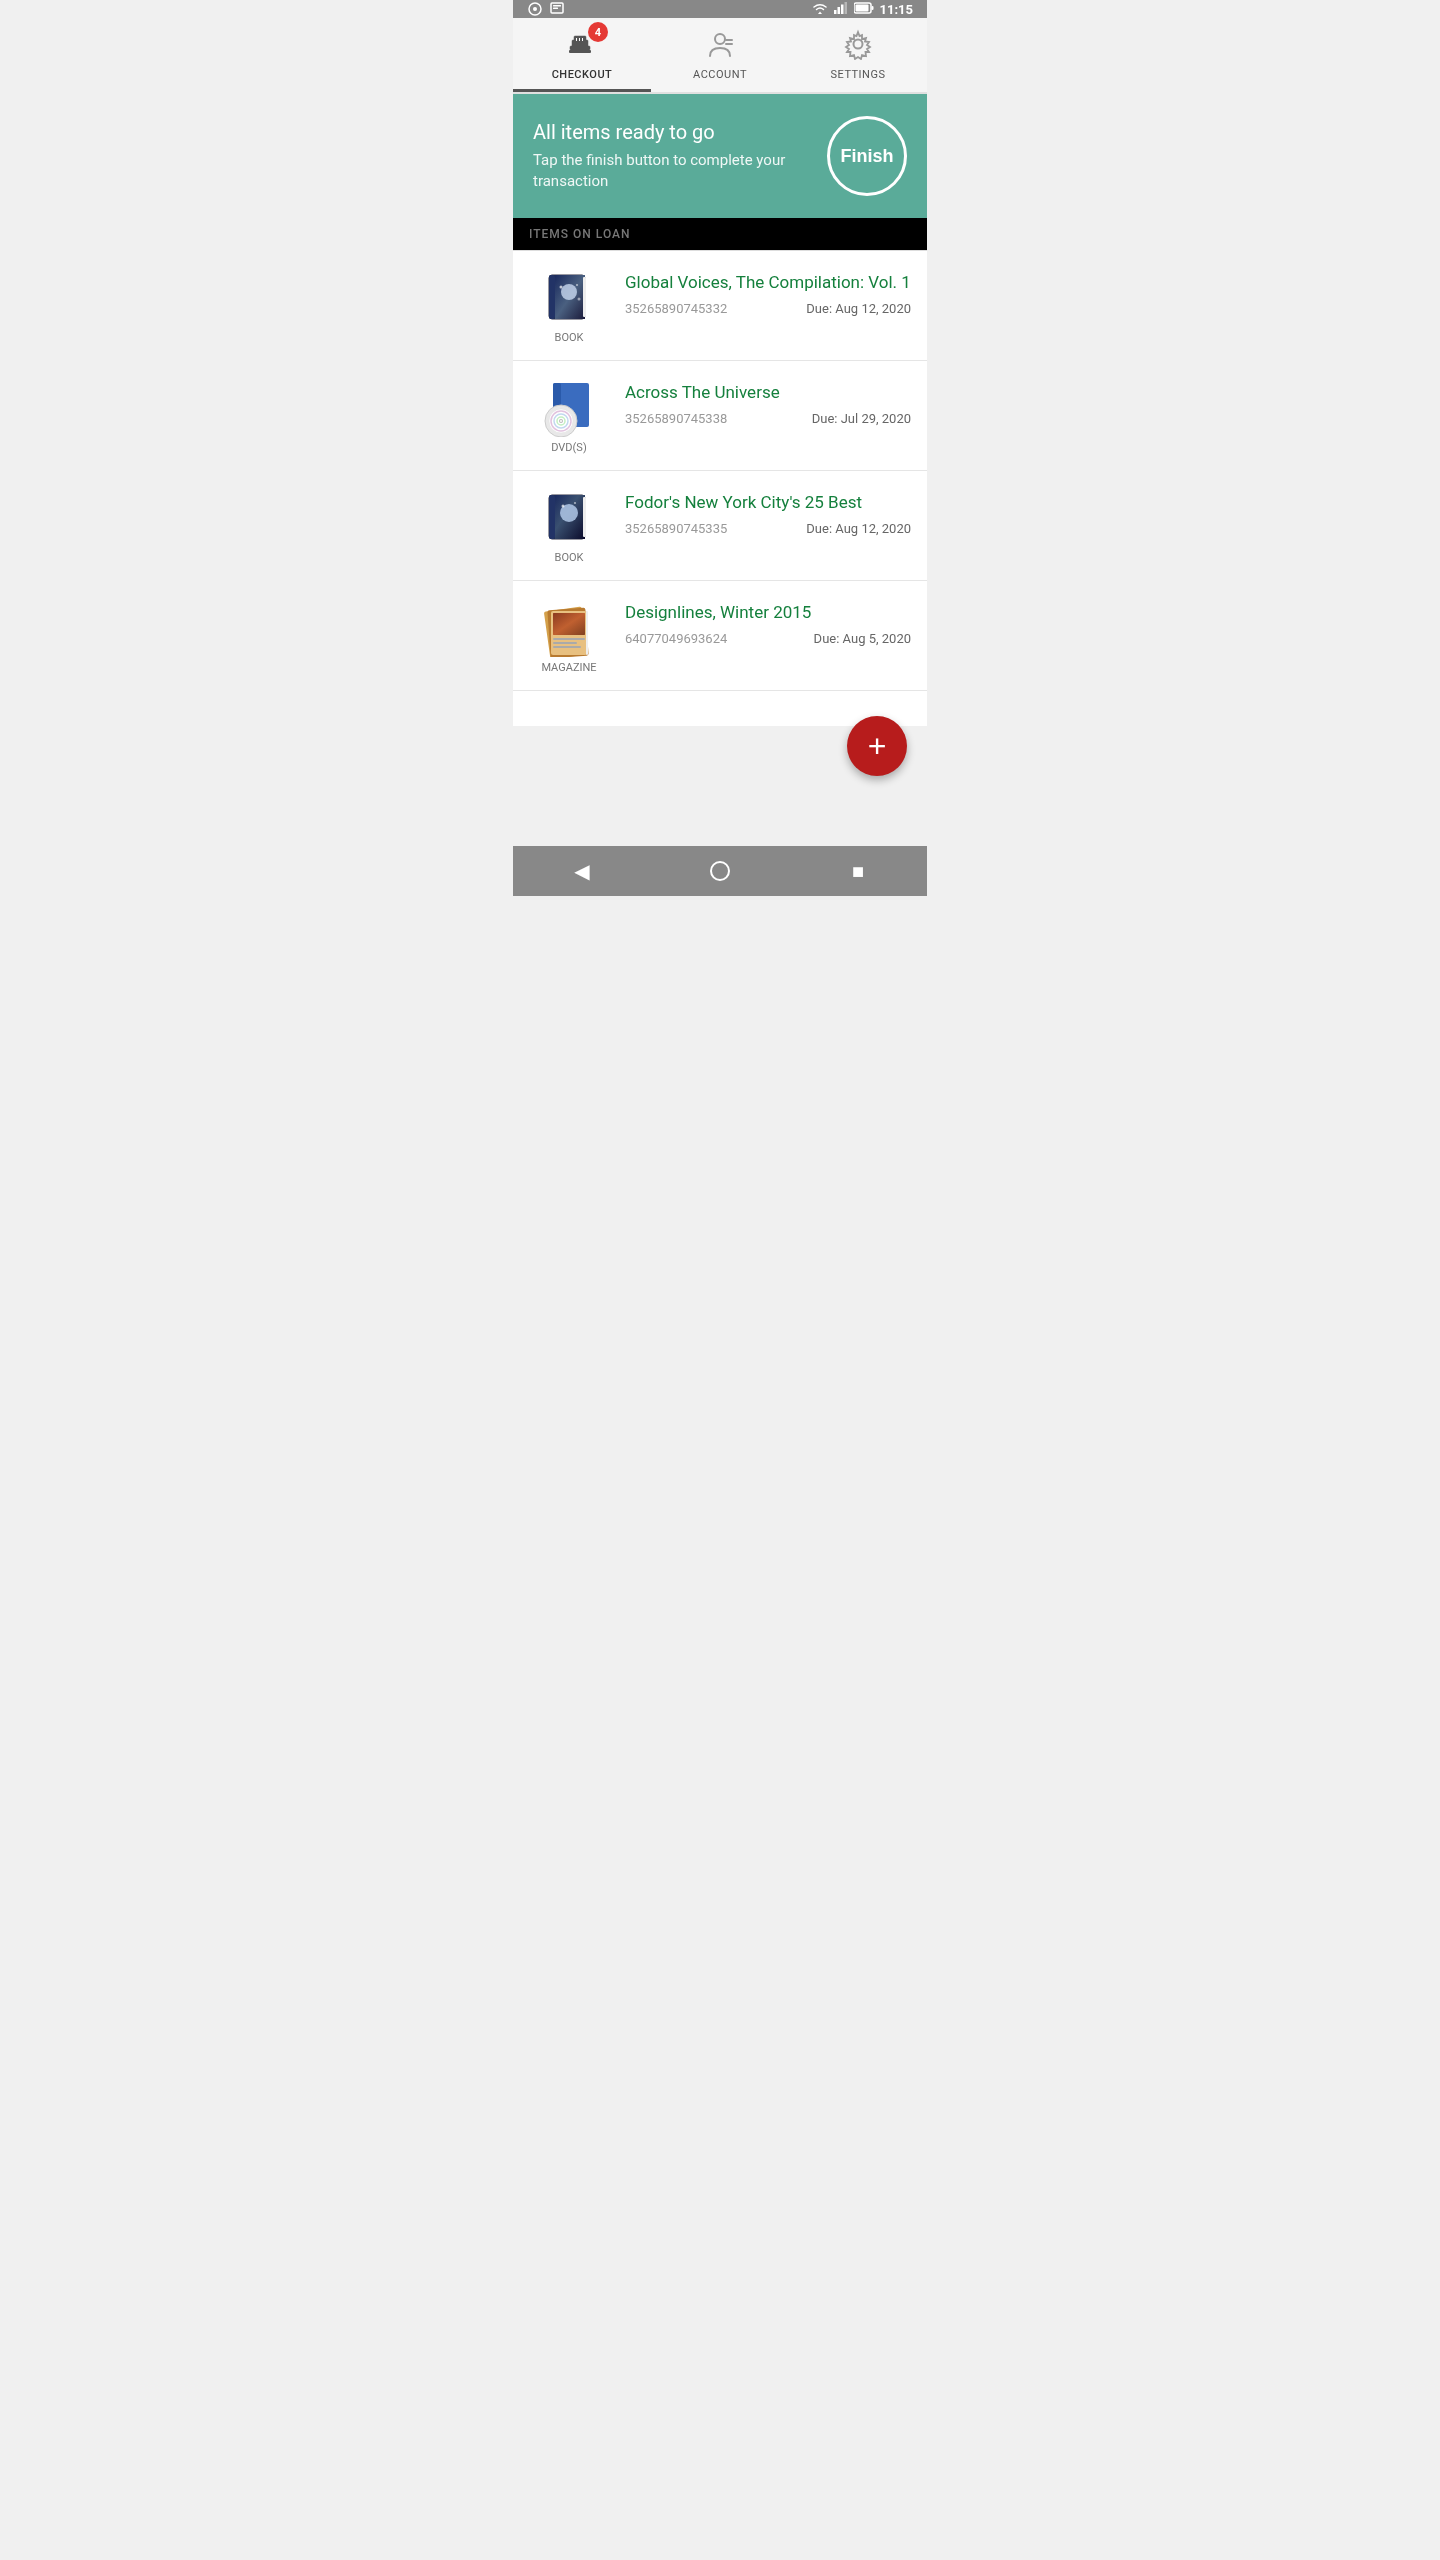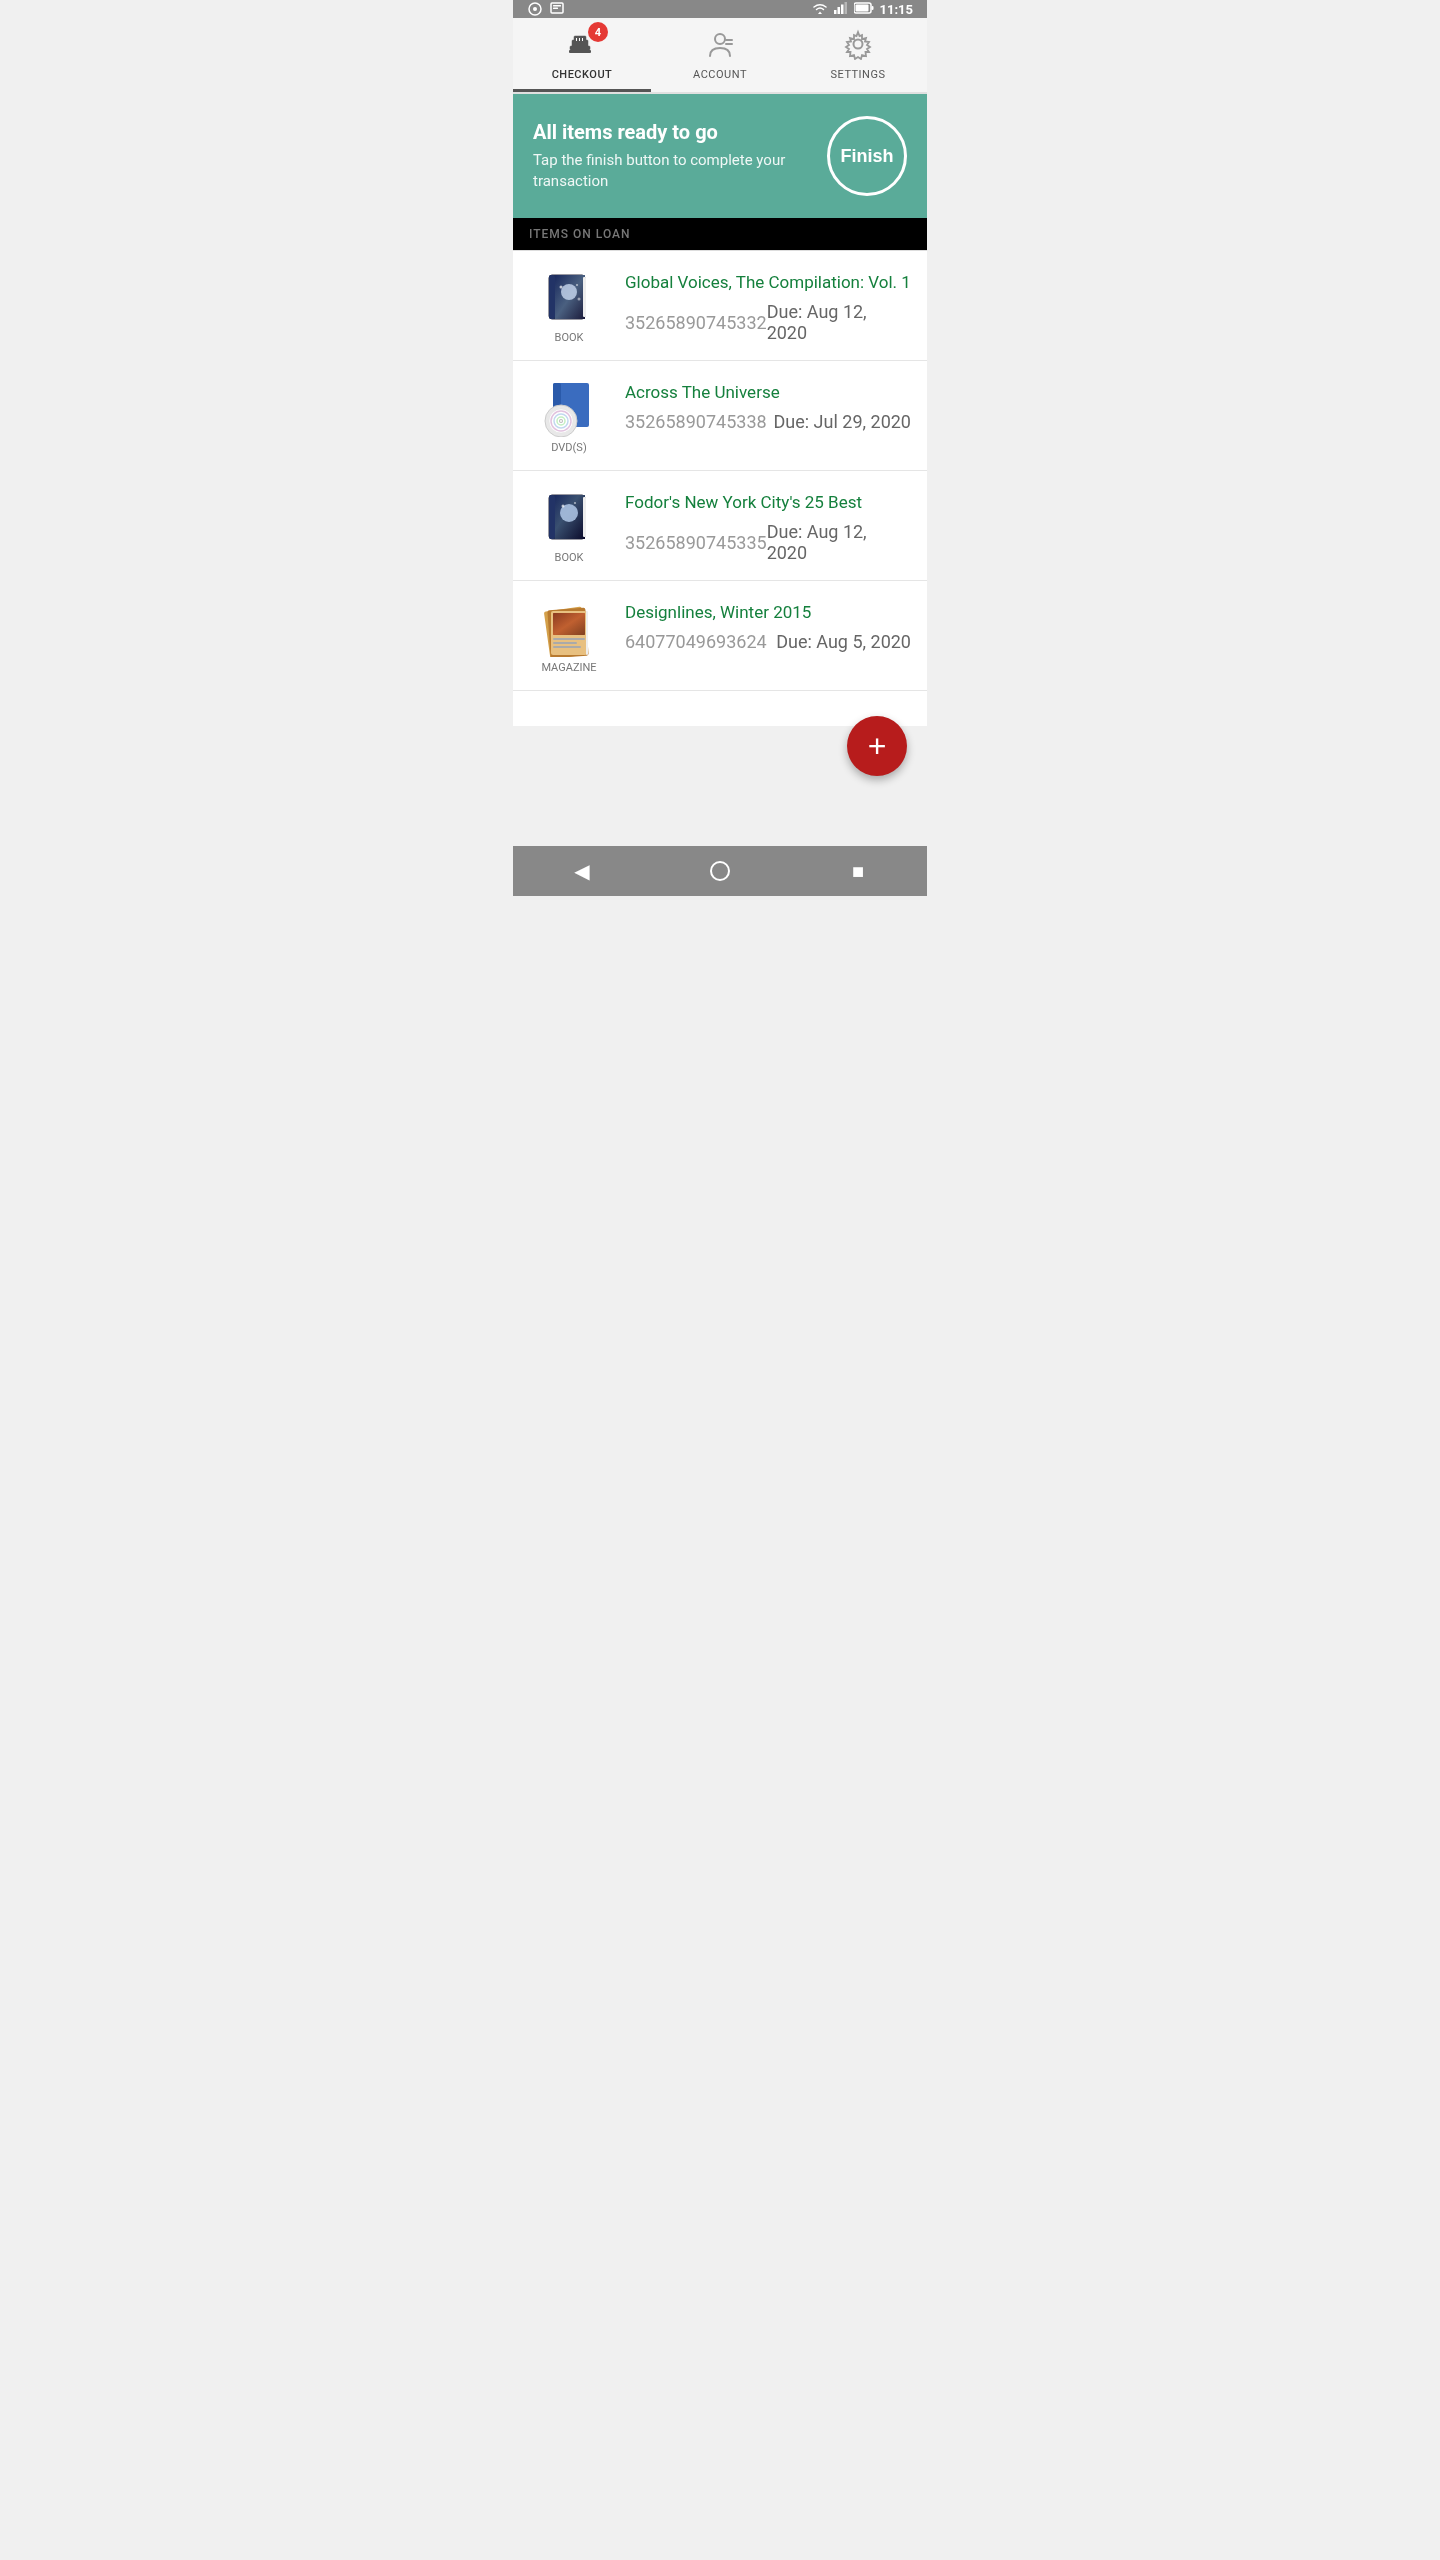--- a/index.html
+++ b/index.html
@@ -102,21 +102,21 @@
       align-items: center;
       padding: 22px 20px;
       gap: 16px;
     }
     .banner-text {
       flex: 1;
     }
     .banner-title {
       color: white;
       font-size: 20px;
-      font-weight: bold;
+      font-weight: normal;
       margin-bottom: 6px;
     }
     .banner-subtitle {
       color: rgba(255,255,255,0.9);
       font-size: 15px;
       line-height: 1.4;
     }
     .finish-btn {
       width: 80px;
       height: 80px;
@@ -182,21 +182,21 @@
     .item-title {
       font-size: 17px;
       color: #15803d;
       margin-bottom: 8px;
       line-height: 1.3;
     }
     .item-meta {
       display: flex;
       justify-content: space-between;
       align-items: center;
-      font-size: 18px;
+      font-size: 13px;
       color: #888;
     }
     .item-barcode {
       color: #999;
     }
     .item-due {
       color: #666;
     }
 
     

